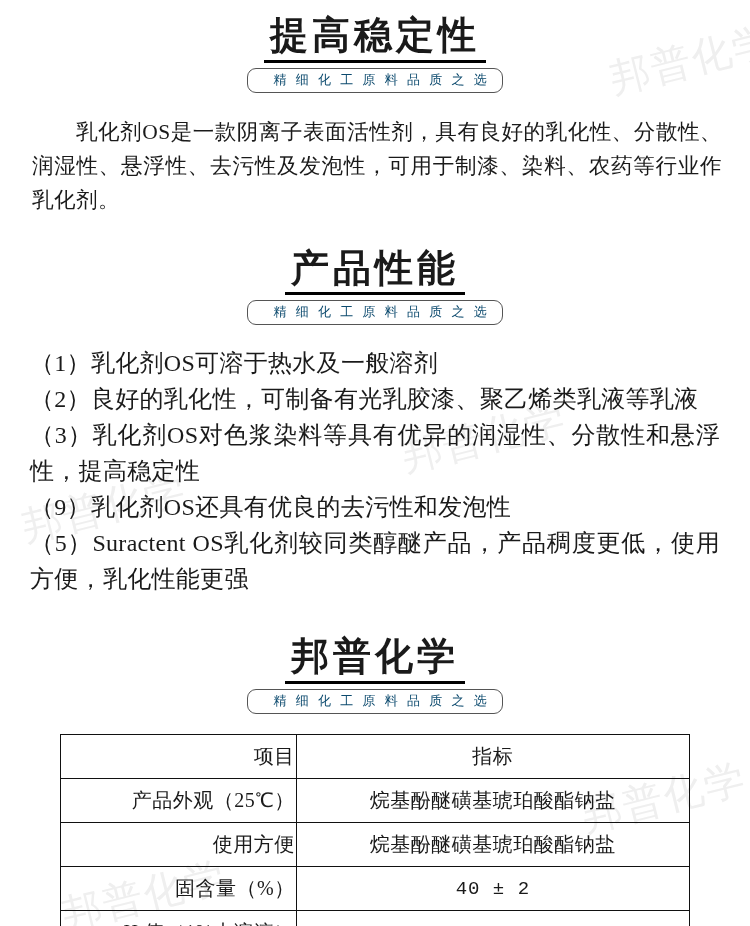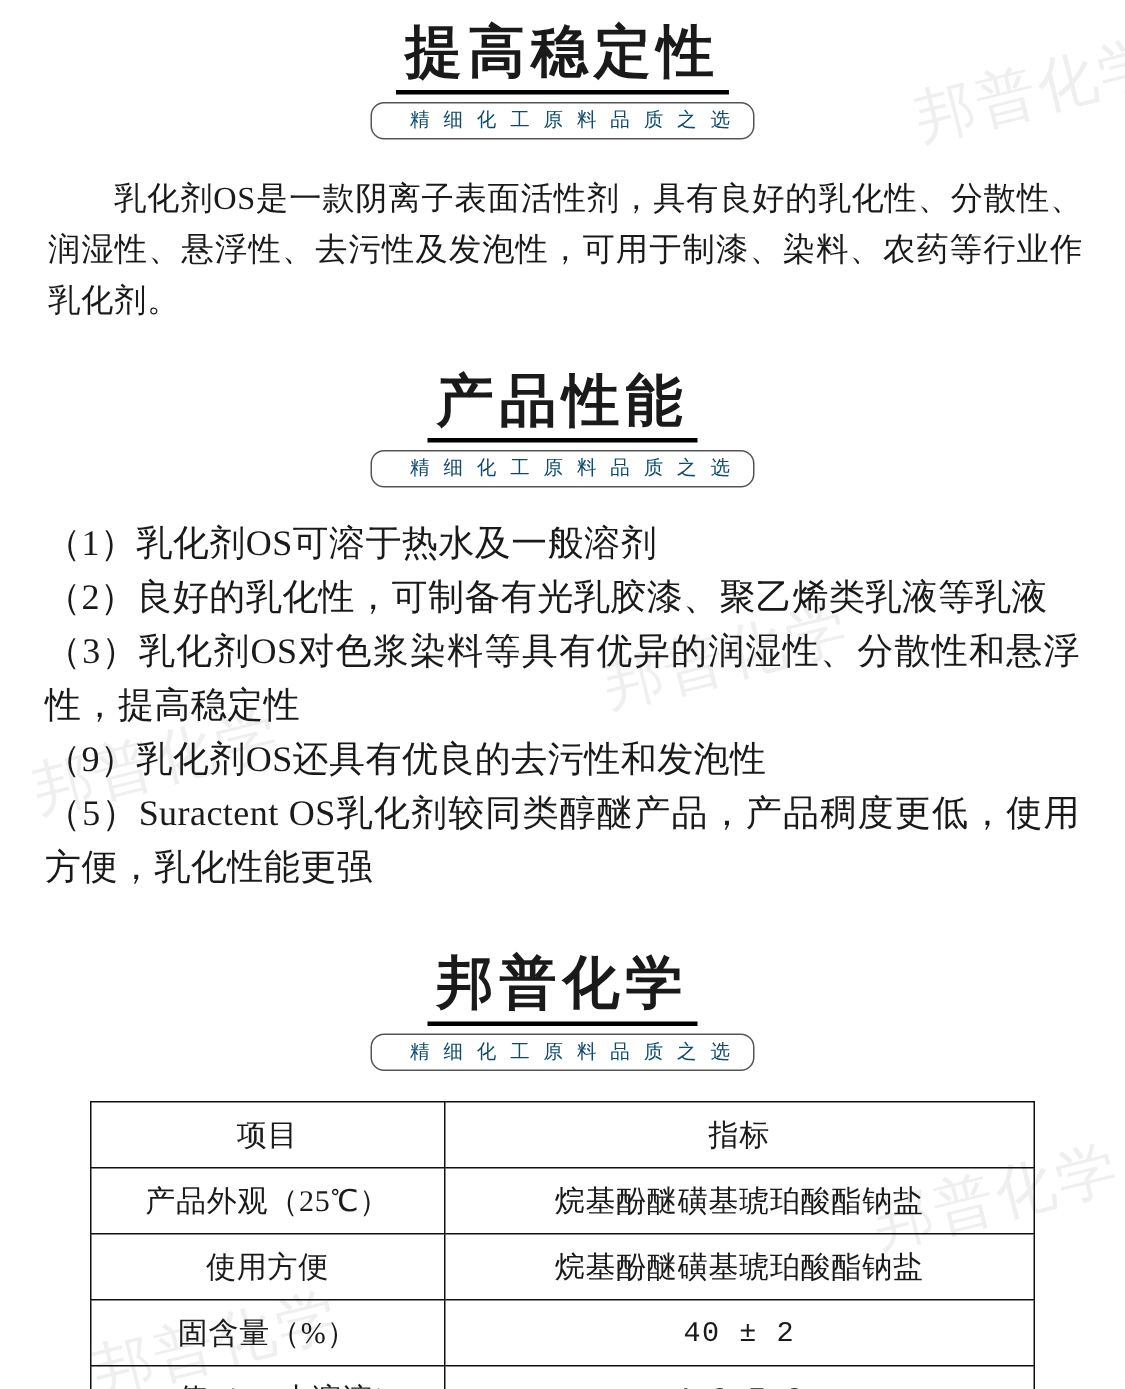--- a/index.html
+++ b/index.html
@@ -108,21 +108,21 @@
     width: 100%;
     table-layout: fixed;
   }
   table.spec td {
     border: 1px solid #111;
     height: 41px;
     text-align: center;
     font-size: 20px;
     letter-spacing: 0.5px;
   }
-  table.spec td.col-left { width: 37%; }
+  table.spec td.col-left { width: 37%; text-align: right; }
   table.spec td.mono {
     font-family: "Liberation Mono", monospace;
     font-size: 19px;
     letter-spacing: 1px;
   }
   .sec2-head { margin-top: 30px; }
   .sec3-head { margin-top: 38px; }
   .sec1-head { padding-top: 14px; }
 </style>
 </head>

